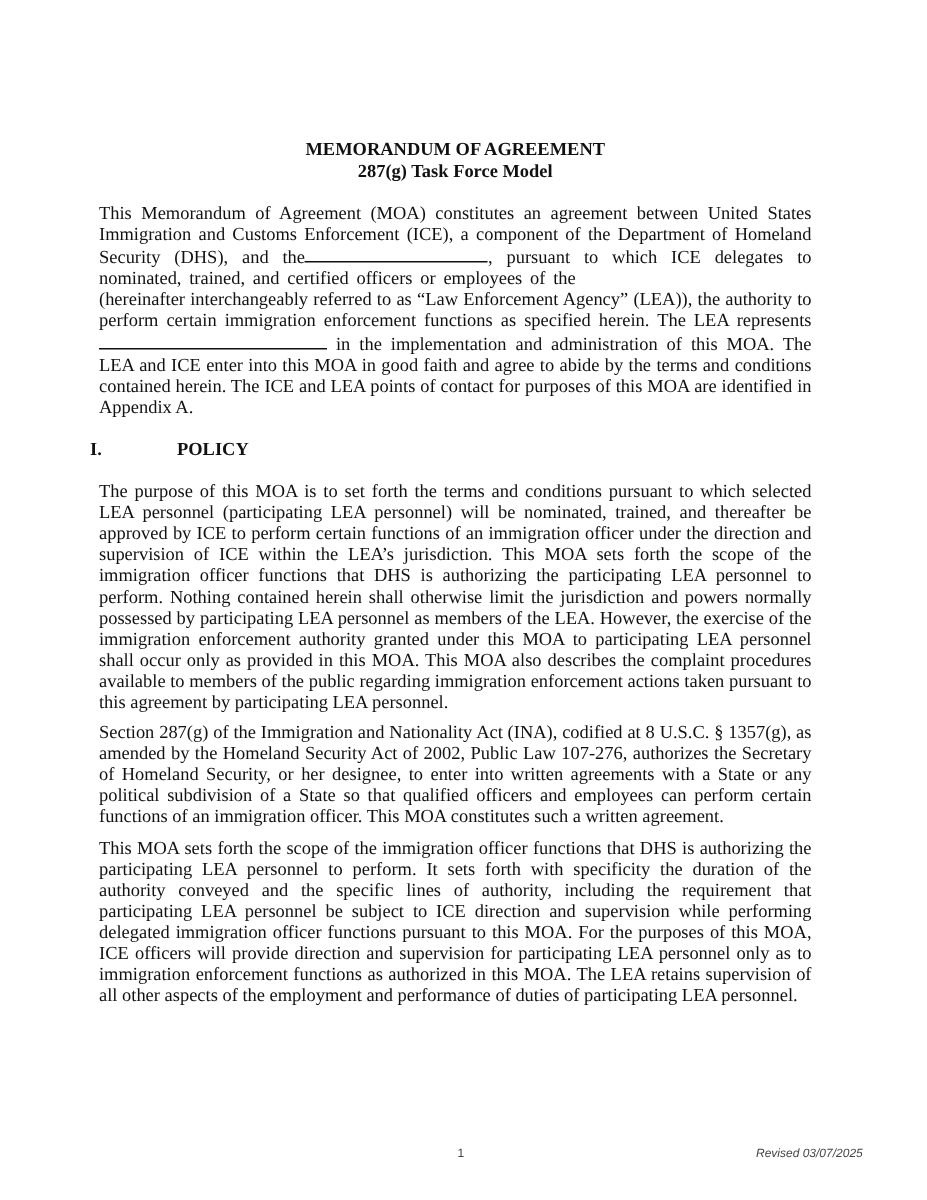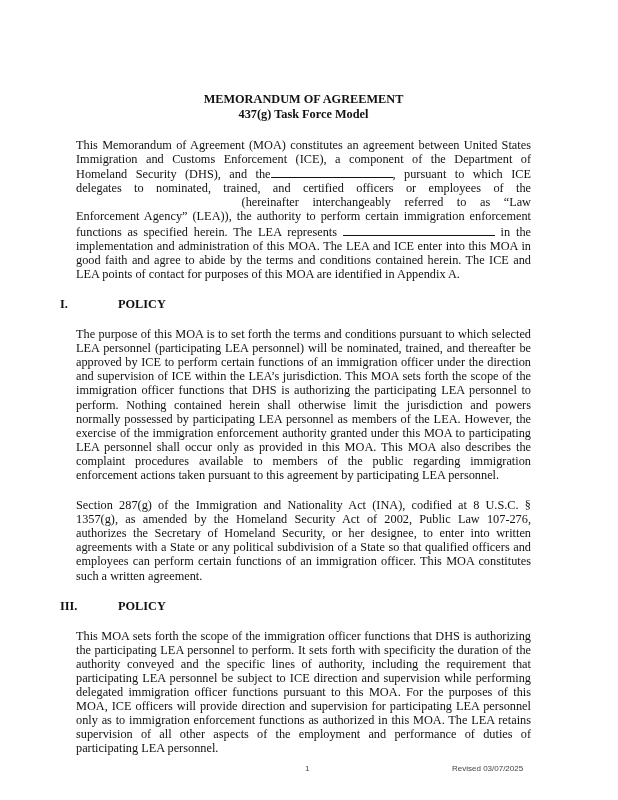--- a/index.html
+++ b/index.html
@@ -9,42 +9,42 @@
     background: #ffffff;
     font-family: "Liberation Serif", "DejaVu Serif", serif;
     color: #111111;
   }
   .content {
     position: absolute; left: 60px; top: 92px; width: 487px;
     font-size: 12.3px; line-height: 14.1px;
   }
   .title-block { text-align: center; font-weight: bold; font-size: 12.3px; line-height: 15px; margin-bottom: 13px; }
   .title-block div { display: block; }
-  p { margin: 16px; text-align: justify; text-justify: inter-word; }
+  p { margin: 6px; text-align: justify; text-justify: inter-word; }
   .blank { display: inline-block; border-bottom: 1px solid #111; height: 11px; vertical-align: baseline; }
   .blank-1 { width: 122px; }
   .blank-3 { width: 152px; }
   .gap-2 { display: inline-block; width: 152px; }
   .section-heading {
     font-weight: bold; margin: 14px 0 14px 0; display: flex; font-size: 12.3px;
   }
   .section-heading .num { width: 58px; }
   .intro p { }
   .footer { position: absolute; top: 764px; left: 0; width: 618px; font-family: "Liberation Sans", "DejaVu Sans", sans-serif; font-size: 8px; color: #444; }
   .footer .page-num { position: absolute; left: 305px; }
-  .footer .revised { position: absolute; left: 452px; }
+  .footer .revised { position: absolute; left: 504px; font-style: italic; }
 </style>
 </head>
 <body>
 
 <div class="page">
   <div class="content">
     <div class="title-block">
       <div>MEMORANDUM OF AGREEMENT</div>
-      <div>437(g) Task Force Model</div>
+      <div>287(g) Task Force Model</div>
     </div>
 
     <div class="intro">
       <p>
         <span>This Memorandum of Agreement (MOA) constitutes an agreement between United States Immigration and Customs Enforcement (ICE), a component of the Department of Homeland Security (DHS), and the</span><span class="blank blank-1"></span><span>, pursuant to which ICE delegates to nominated, trained, and certified officers or employees of the</span>
         <span class="gap-2"></span>
         <span>(hereinafter interchangeably referred to as “Law Enforcement Agency” (LEA)), the authority to perform certain immigration enforcement functions as specified herein. The LEA represents</span>
         <span class="blank blank-3"></span>
         <span>in the implementation and administration of this MOA. The LEA and ICE enter into this MOA in good faith and agree to abide by the terms and conditions contained herein. The ICE and LEA points of contact for purposes of this MOA are identified in Appendix A.</span>
       </p>
@@ -56,24 +56,20 @@
         <span>POLICY</span>
       </div>
       <p>The purpose of this MOA is to set forth the terms and conditions pursuant to which selected LEA personnel (participating LEA personnel) will be nominated, trained, and thereafter be approved by ICE to perform certain functions of an immigration officer under the direction and supervision of ICE within the LEA’s jurisdiction. This MOA sets forth the scope of the immigration officer functions that DHS is authorizing the participating LEA personnel to perform. Nothing contained herein shall otherwise limit the jurisdiction and powers normally possessed by participating LEA personnel as members of the LEA. However, the exercise of the immigration enforcement authority granted under this MOA to participating LEA personnel shall occur only as provided in this MOA. This MOA also describes the complaint procedures available to members of the public regarding immigration enforcement actions taken pursuant to this agreement by participating LEA personnel.</p>
     </div>
 
     <div class="section">
       <p>Section 287(g) of the Immigration and Nationality Act (INA), codified at 8 U.S.C. § 1357(g), as amended by the Homeland Security Act of 2002, Public Law 107-276, authorizes the Secretary of Homeland Security, or her designee, to enter into written agreements with a State or any political subdivision of a State so that qualified officers and employees can perform certain functions of an immigration officer. This MOA constitutes such a written agreement.</p>
     </div>
 
     <div class="section">
-      <div class="section-heading">
-        <span class="num">III.</span>
-        <span>POLICY</span>
-      </div>
       <p>This MOA sets forth the scope of the immigration officer functions that DHS is authorizing the participating LEA personnel to perform. It sets forth with specificity the duration of the authority conveyed and the specific lines of authority, including the requirement that participating LEA personnel be subject to ICE direction and supervision while performing delegated immigration officer functions pursuant to this MOA. For the purposes of this MOA, ICE officers will provide direction and supervision for participating LEA personnel only as to immigration enforcement functions as authorized in this MOA. The LEA retains supervision of all other aspects of the employment and performance of duties of participating LEA personnel.</p>
     </div>
   </div>
 
   <div class="footer">
     <span class="page-num">1</span>
     <span class="revised">Revised 03/07/2025</span>
   </div>
 </div>
 

